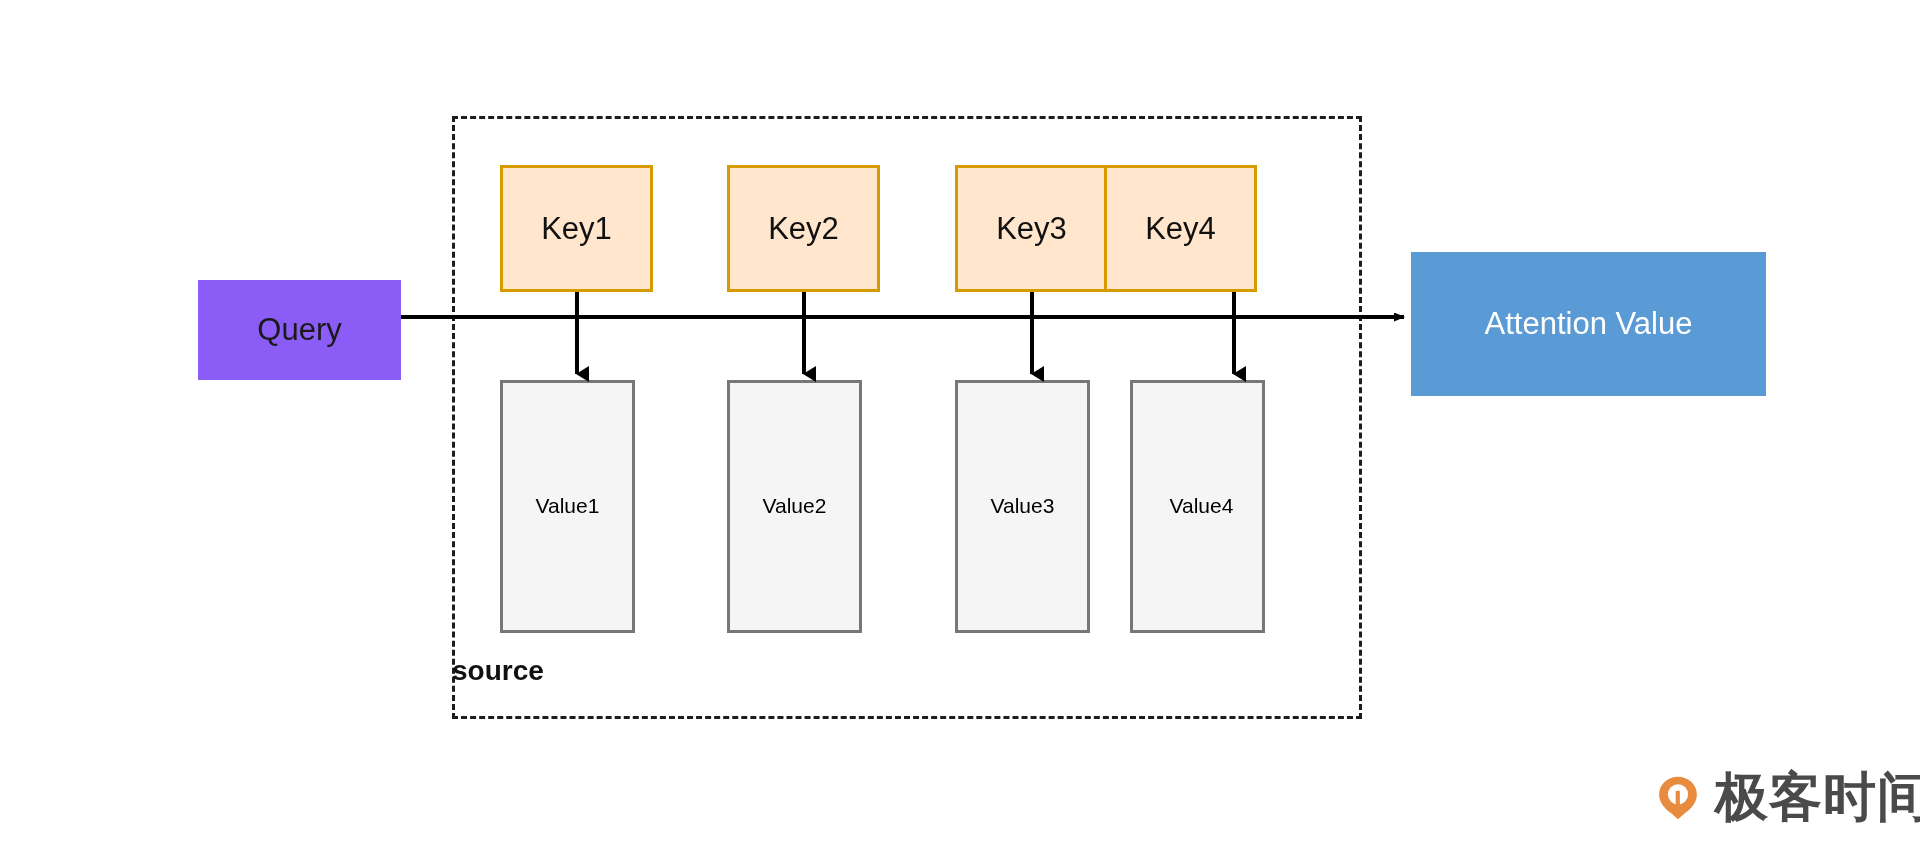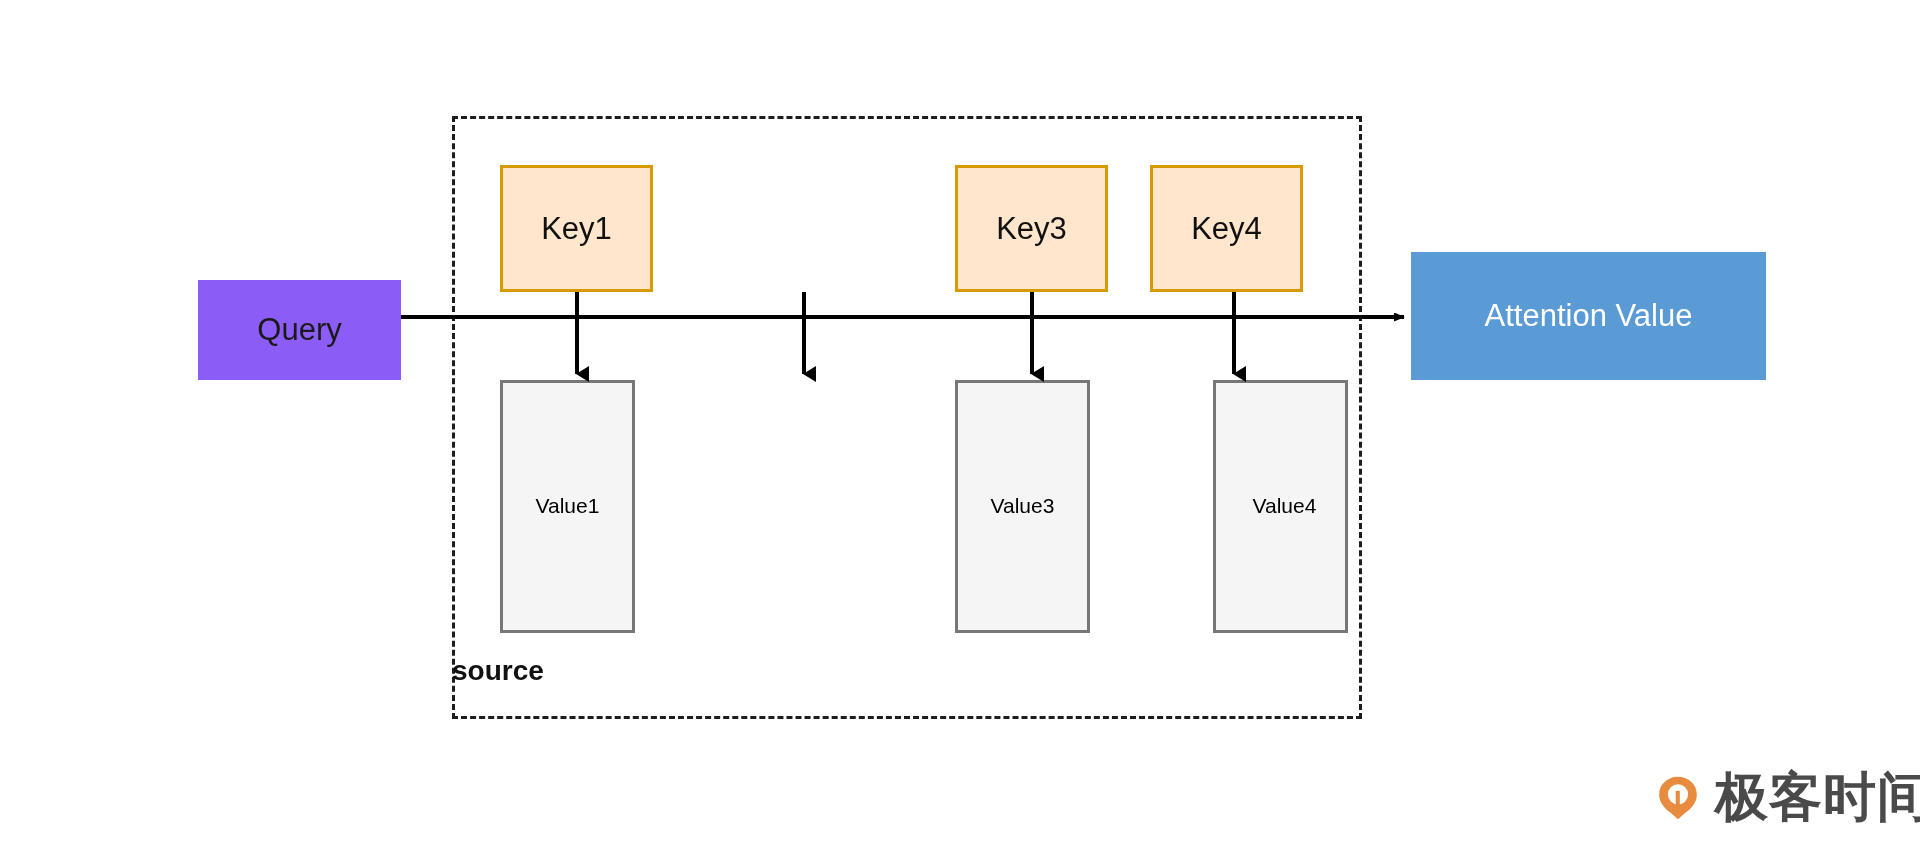--- a/index.html
+++ b/index.html
@@ -82,21 +82,21 @@
     border: 3px solid #777777;
     color: #000000;
     font-size: 21px;
   }
 
   
   #attention-box {
     left: 1411px;
     top: 252px;
     width: 355px;
-    height: 128px;
+    height: 144px;
     background: #5B9BD5;
     color: #ffffff;
     font-size: 31px;
   }
 
   
   #arrows {
     position: absolute;
     left: 0;
     top: 0;
@@ -134,34 +134,40 @@
 
   <div id="source-region"></div>
 
   <div class="box" id="query-box">
     <span>Query</span>
   </div>
 
   <div class="box key-box" id="key-box-1" style="left:500px;">
     <span>Key1</span>
   </div>
+  <div class="box key-box" id="key-box-2" style="left:727px;">
+    <span>Key2</span>
+  </div>
   <div class="box key-box" id="key-box-3" style="left:955px;text-align:right;">
     <span>Key3</span>
   </div>
-  <div class="box key-box" id="key-box-4" style="left:1150px;text-align:center;">
+  <div class="box key-box" id="key-box-4" style="left:1104px;text-align:center;">
     <span>Key4</span>
   </div>
 
   <div class="box value-box" id="value-box-1" style="left:500px;">
     <span>Value1</span>
   </div>
+  <div class="box value-box" id="value-box-2" style="left:727px;">
+    <span>Value2</span>
+  </div>
   <div class="box value-box" id="value-box-3" style="left:955px;">
     <span>Value3</span>
   </div>
-  <div class="box value-box" id="value-box-4" style="left:1213px;padding-left:8px;">
+  <div class="box value-box" id="value-box-4" style="left:1130px;padding-left:8px;">
     <span>Value4</span>
   </div>
 
   <div id="source-label">source</div>
 
   <div class="box" id="attention-box">
     <span>Attention Value</span>
   </div>
 
   <svg id="arrows" viewBox="0 0 1920 844">

